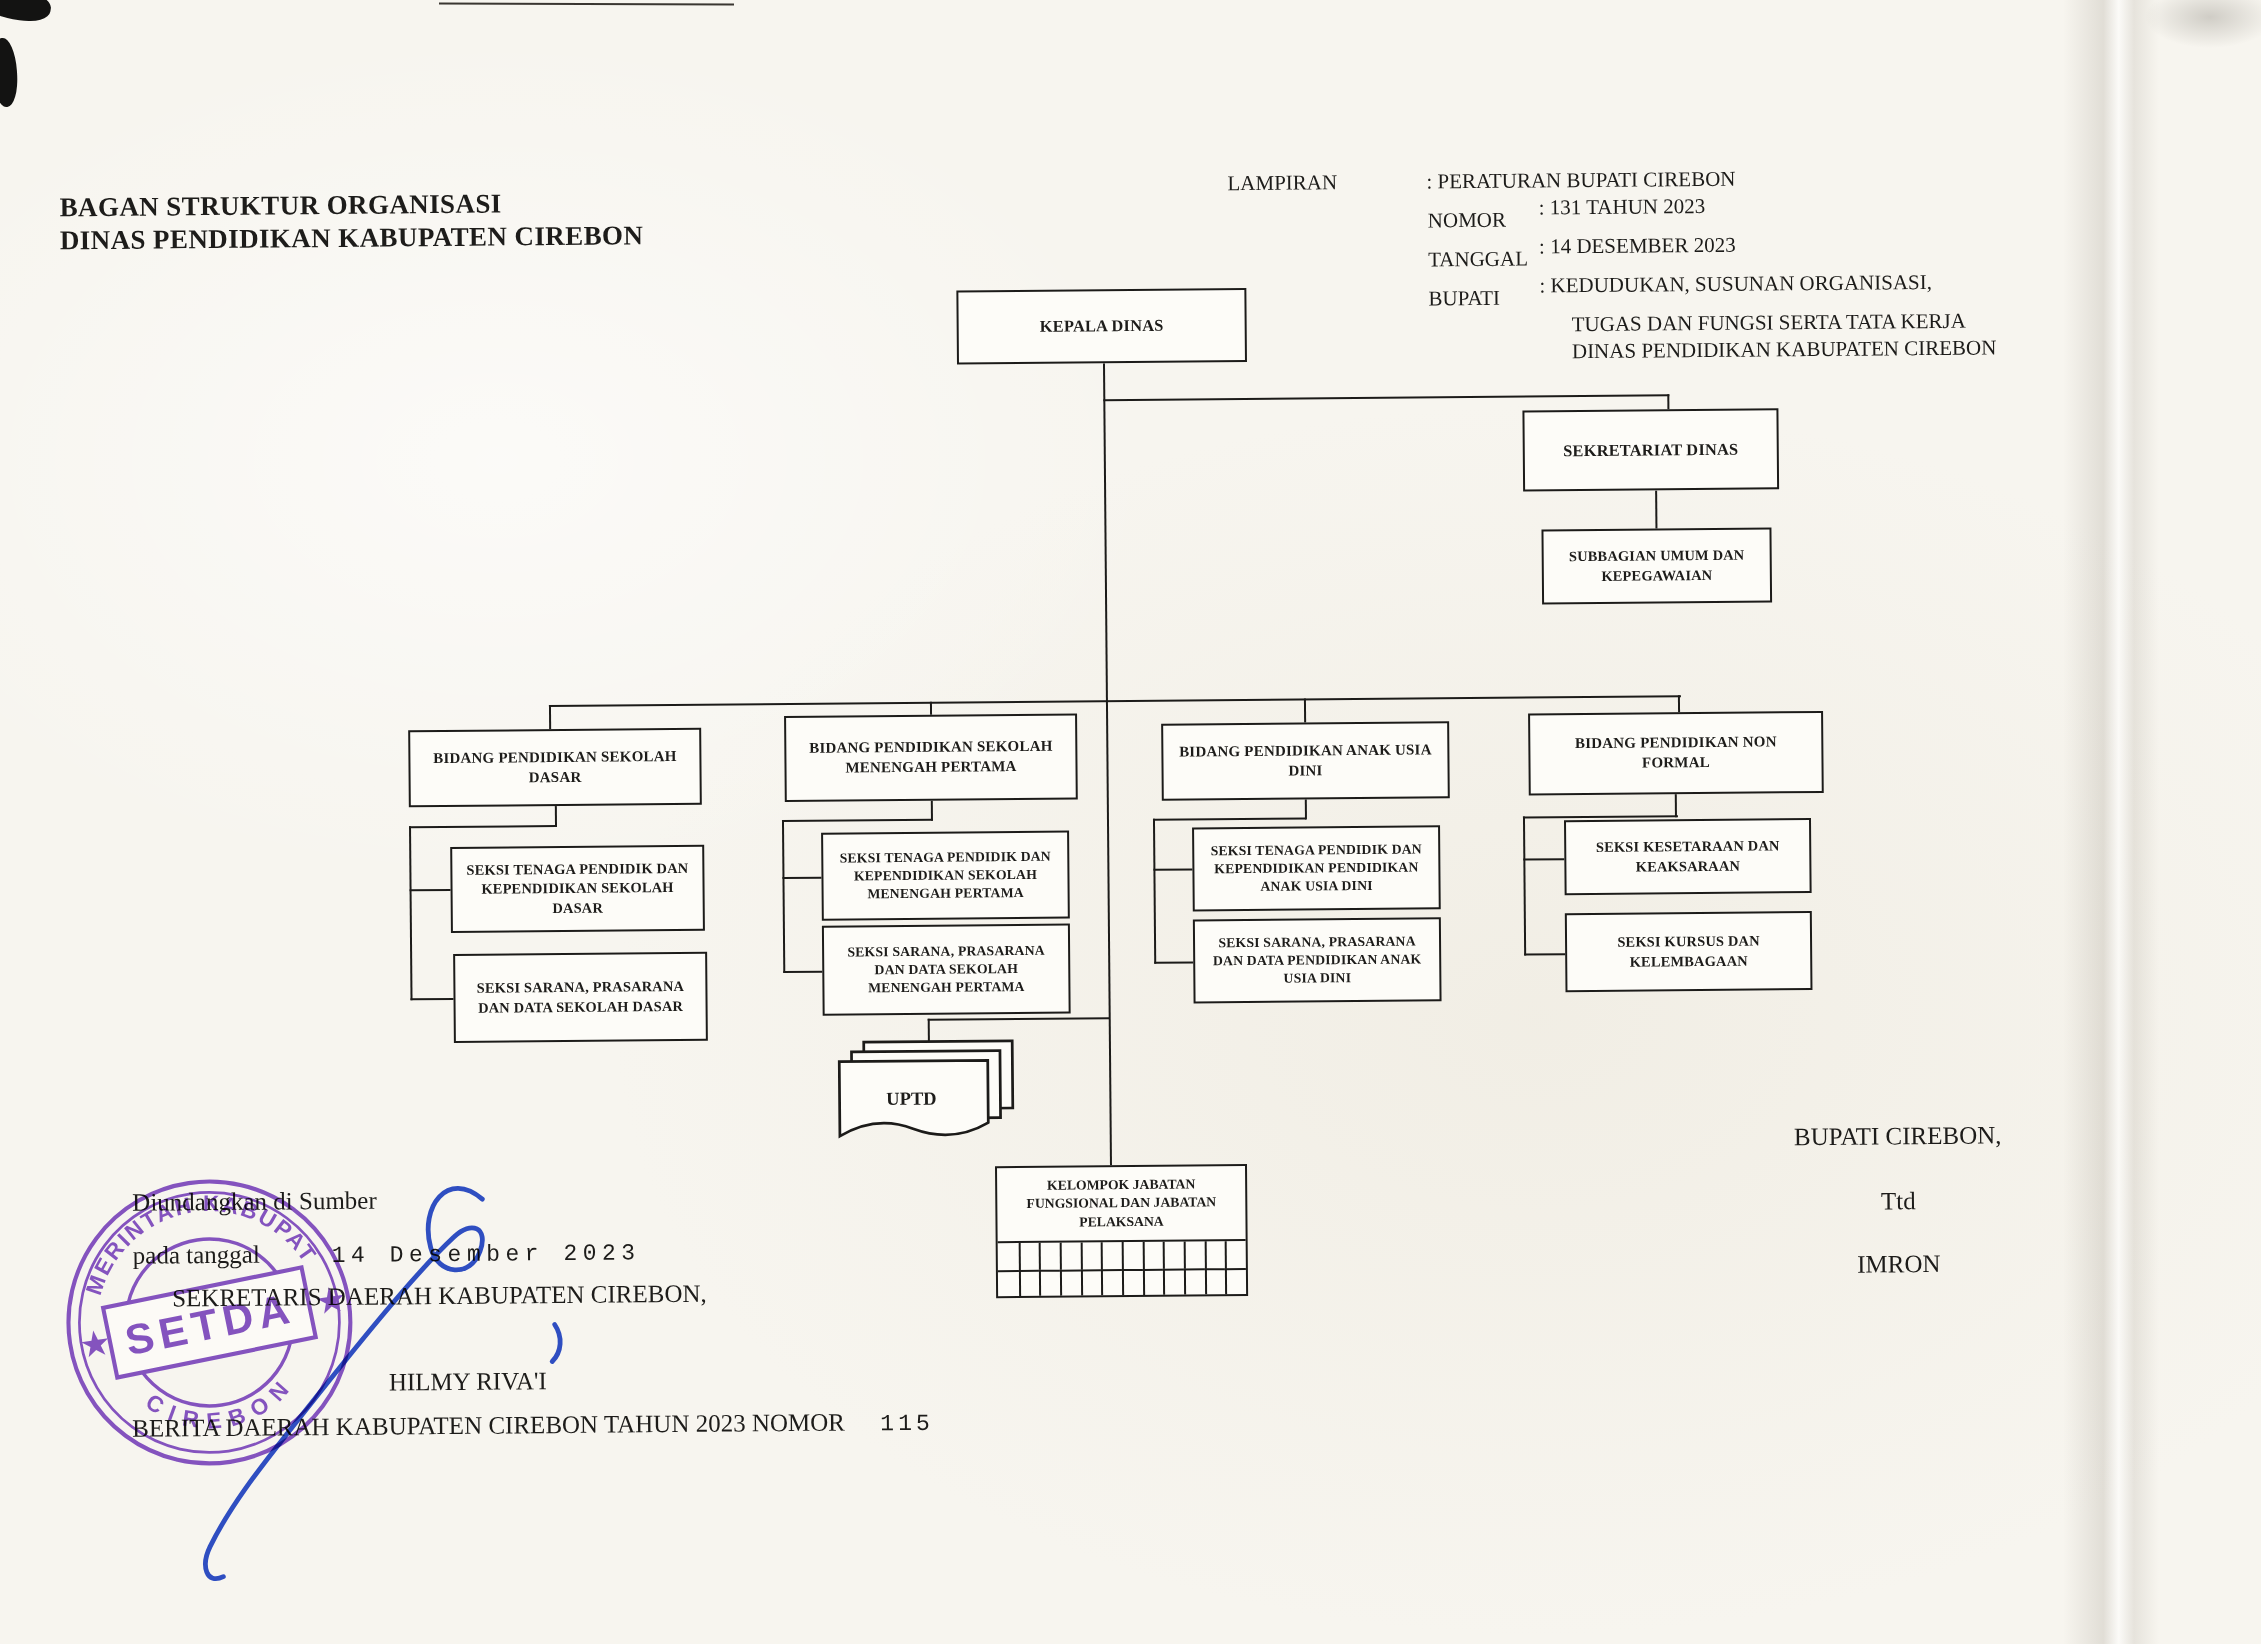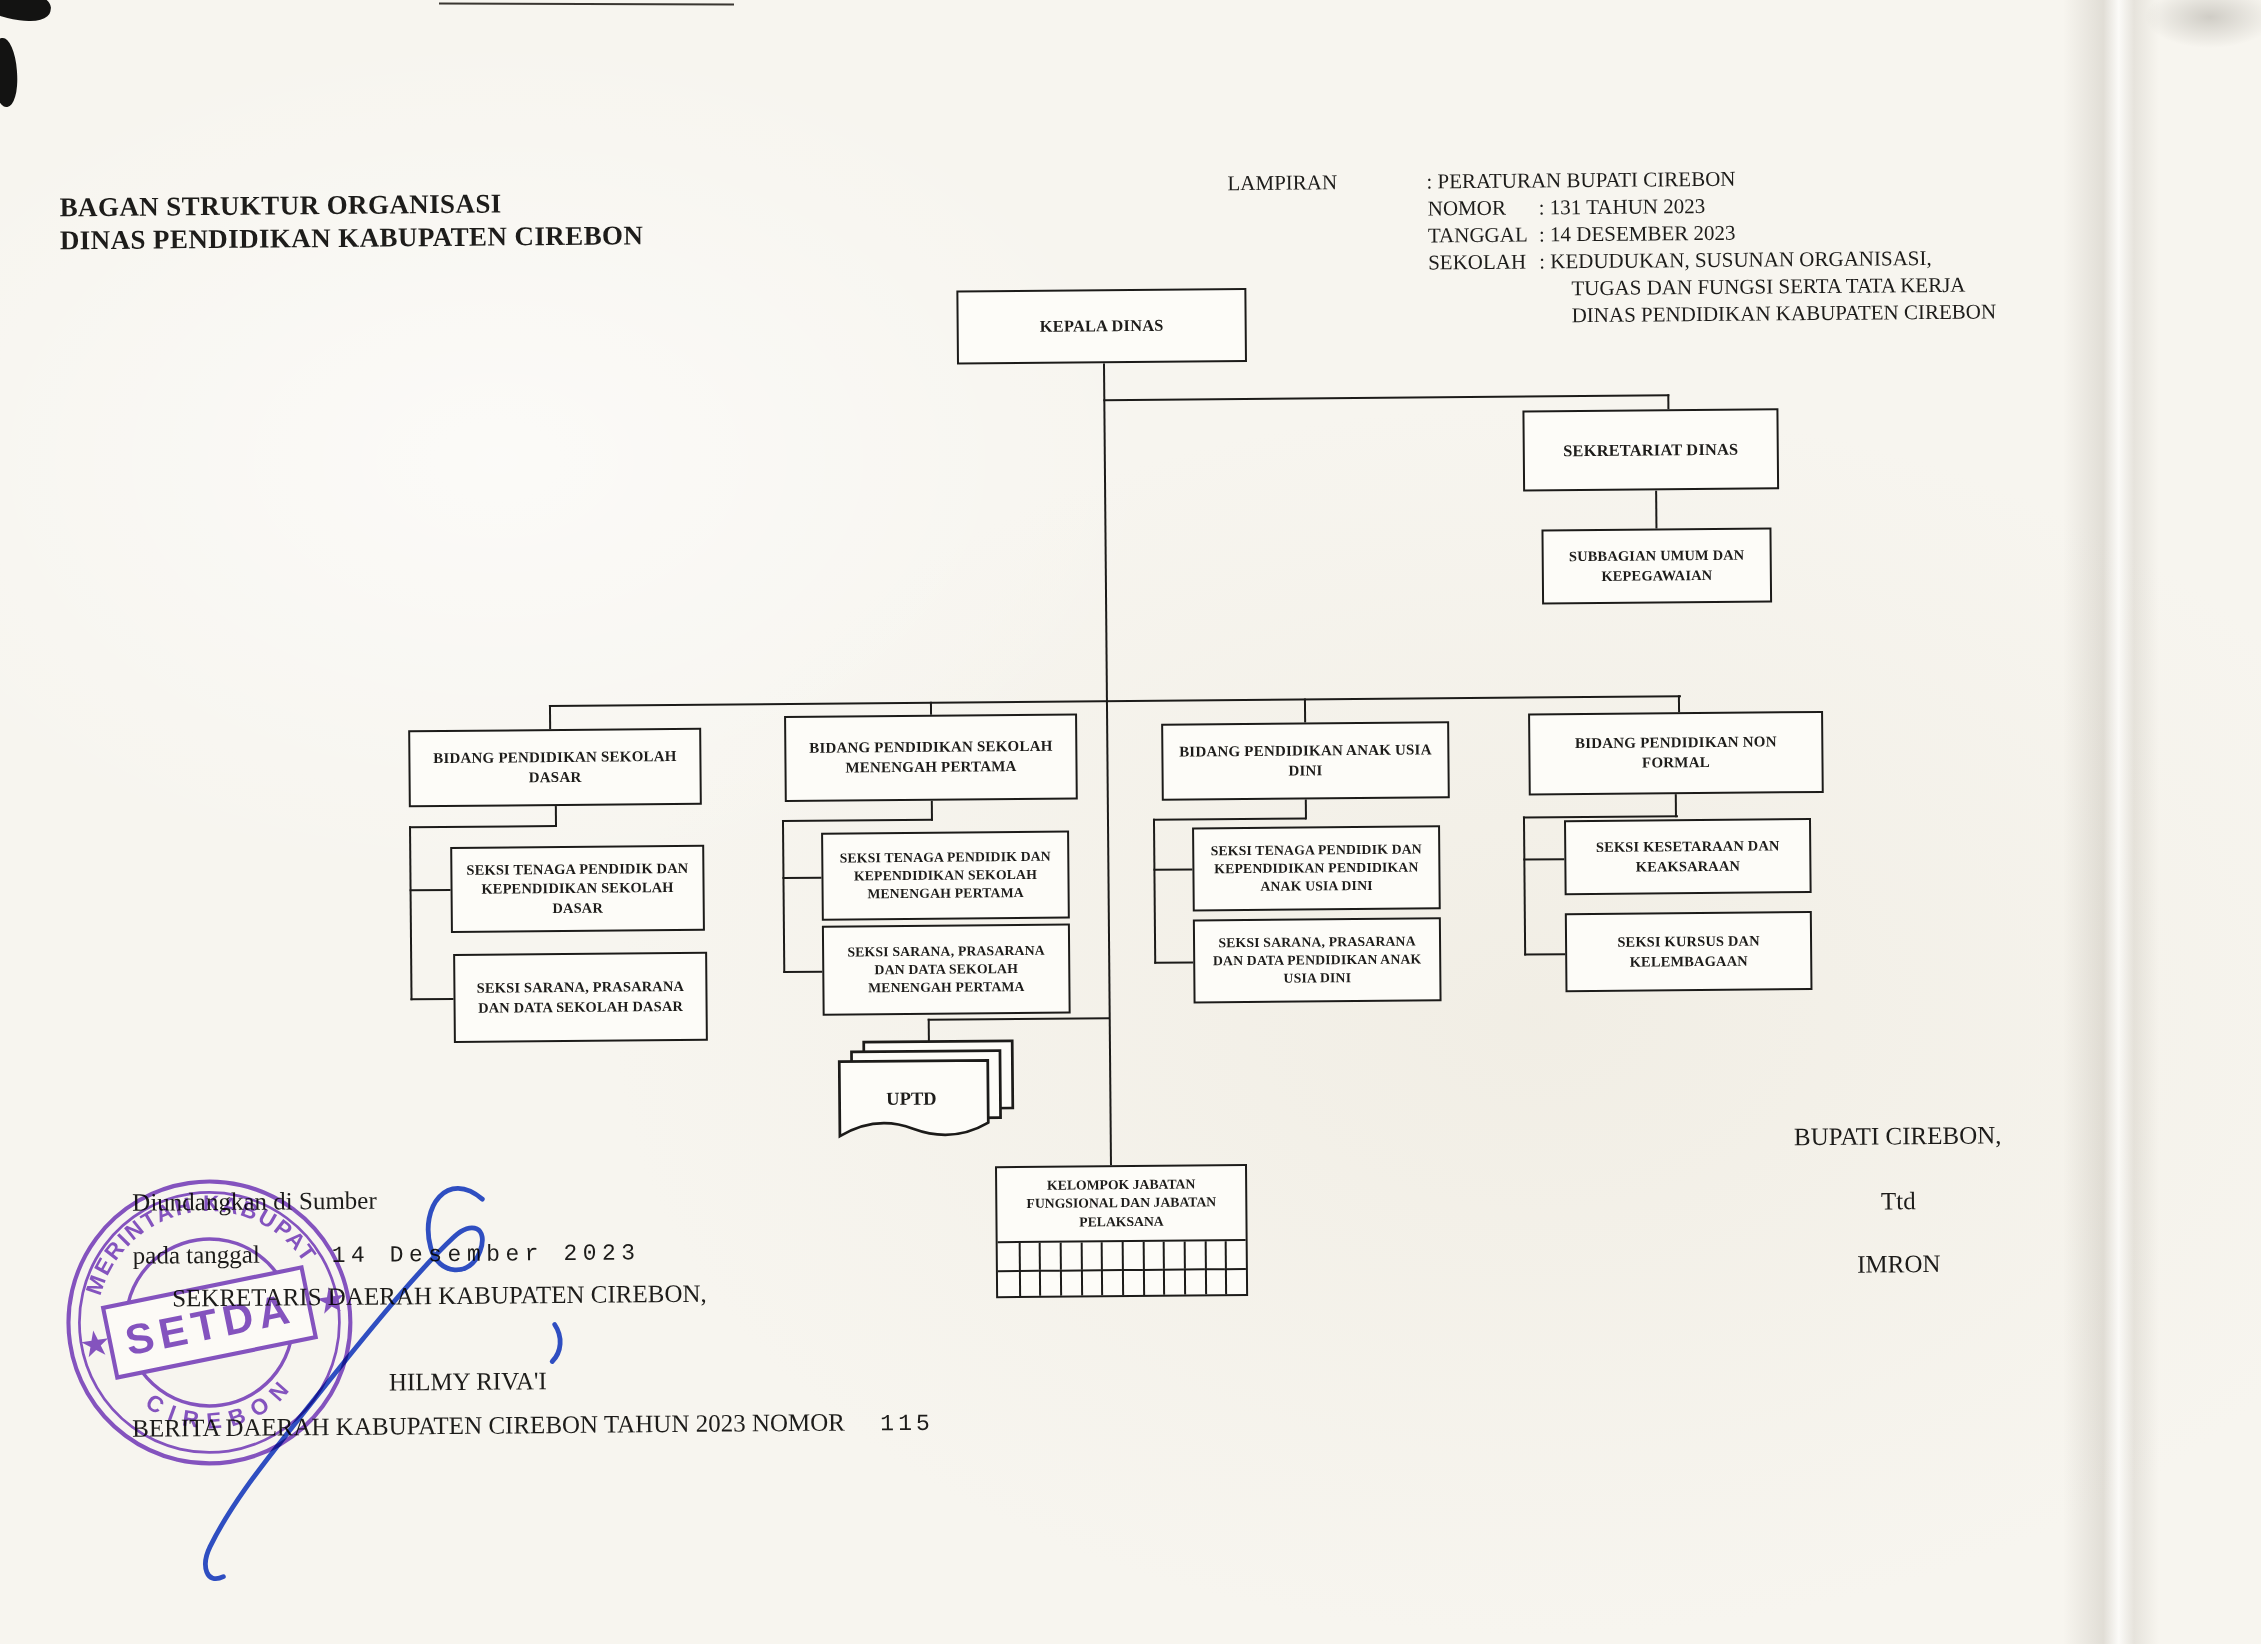--- a/index.html
+++ b/index.html
@@ -12,21 +12,21 @@
       #f7f5ef;
     position:relative;
   }
   #doc{position:absolute;inset:0;transform:rotate(-0.5deg);transform-origin:50% 50%;}
 
   
   .title{position:absolute;left:65px;top:182px;font-size:27px;font-weight:bold;line-height:33px;letter-spacing:0.4px;}
   .lampiran{position:absolute;left:1233px;top:171px;font-size:21px;line-height:27px;white-space:nowrap;}
   .lamp-row{display:flex;}
   .lamp-label{display:inline-block;width:199px;}
-  .lamp-sub{display:inline-block;width:111px;margin-left:200px;}
+  .lamp-sub{display:inline-block;width:111px;margin-left:200px;margin-top:12px;}
   .lamp-cont{margin-left:343px;}
 
   
   .obox{position:absolute;background:#fdfcf8;border:2.7px solid #1c1b19;box-sizing:border-box;
         display:flex;align-items:center;justify-content:center;text-align:center;
         font-weight:bold;letter-spacing:0.2px;line-height:1.32;padding:2.7px 9.6px;}
   .f24{font-size:16.4px;} .f22{font-size:15px;} .f21{font-size:14.4px;} .f20{font-size:13.7px;}
 
   .ln{position:absolute;background:#1c1b19;display:block;}
   .h{height:2.1px;} .v{width:2.1px;}
@@ -79,21 +79,21 @@
     </div>
     <div class="lamp-row">
       <span class="lamp-sub">NOMOR</span>
       <span>: 131 TAHUN 2023</span>
     </div>
     <div class="lamp-row">
       <span class="lamp-sub">TANGGAL</span>
       <span>: 14 DESEMBER 2023</span>
     </div>
     <div class="lamp-row">
-      <span class="lamp-sub">SEKOLAH</span>
+      <span class="lamp-sub">BUPATI</span>
       <span>: KEDUDUKAN, SUSUNAN ORGANISASI,</span>
     </div>
     <div class="lamp-cont">TUGAS DAN FUNGSI SERTA TATA KERJA</div>
     <div class="lamp-cont">DINAS PENDIDIKAN KABUPATEN CIREBON</div>
   </div>
 
   <i class="ln v" style="left:1107px;top:363px;height:804px"></i>
   <i class="ln h" style="left:1107px;top:399px;width:566px"></i>
   <i class="ln v" style="left:1671px;top:399px;height:15.8px"></i>
   <i class="ln v" style="left:1658px;top:495px;height:40px"></i>

